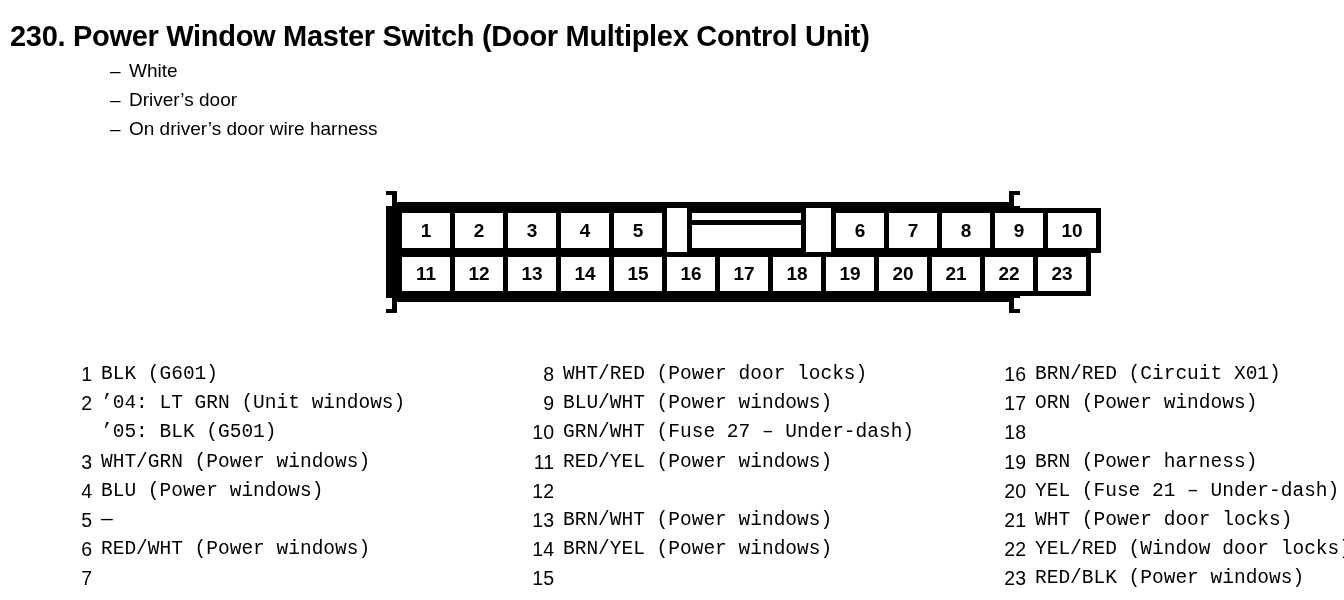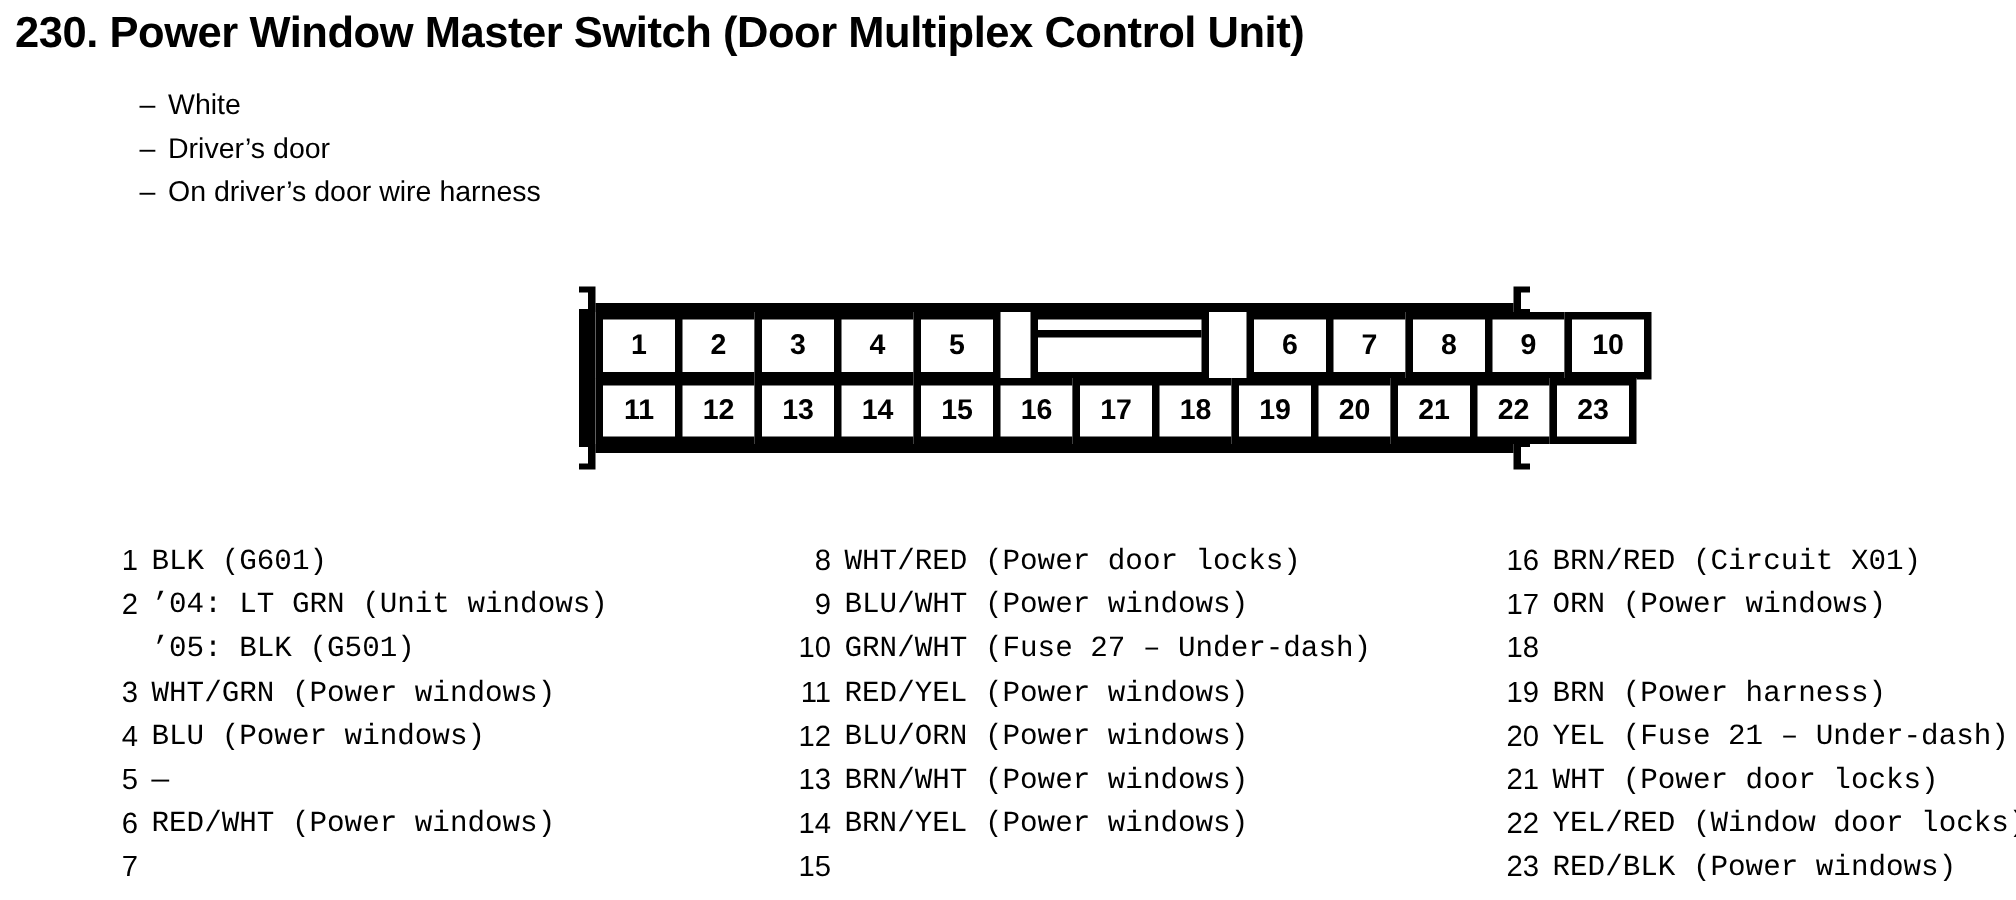--- a/index.html
+++ b/index.html
@@ -13,31 +13,31 @@
     position: relative;
     font-family: "Liberation Sans", sans-serif;
     color: #000000;
     overflow: hidden;
   }
 
   
   .title {
     position: absolute;
     left: 10px;
-    top: 6px;
+    top: 20px;
     font-size: 29px;
     font-weight: bold;
     letter-spacing: -0.3px;
     white-space: nowrap;
   }
 
   
   .subnotes {
     position: absolute;
-    left: 93px;
+    left: 110px;
     top: 56px;
   }
   .subnote {
     font-size: 19px;
     line-height: 29px;
     white-space: nowrap;
   }
   .subnote .dash {
     display: inline-block;
     width: 19px;
@@ -344,21 +344,20 @@
       <div class="pinrow">
         <span class="pin-num">10</span>
         <span class="pin-desc">GRN/WHT (Fuse 27 – Under-dash)</span>
       </div>
       <div class="pinrow">
         <span class="pin-num">11</span>
         <span class="pin-desc">RED/YEL (Power windows)</span>
       </div>
       <div class="pinrow">
         <span class="pin-num">12</span>
-        <span class="pin-desc">BLU/ORN (Power windows)</span>
       </div>
       <div class="pinrow">
         <span class="pin-num">13</span>
         <span class="pin-desc">BRN/WHT (Power windows)</span>
       </div>
       <div class="pinrow">
         <span class="pin-num">14</span>
         <span class="pin-desc">BRN/YEL (Power windows)</span>
       </div>
       <div class="pinrow">

